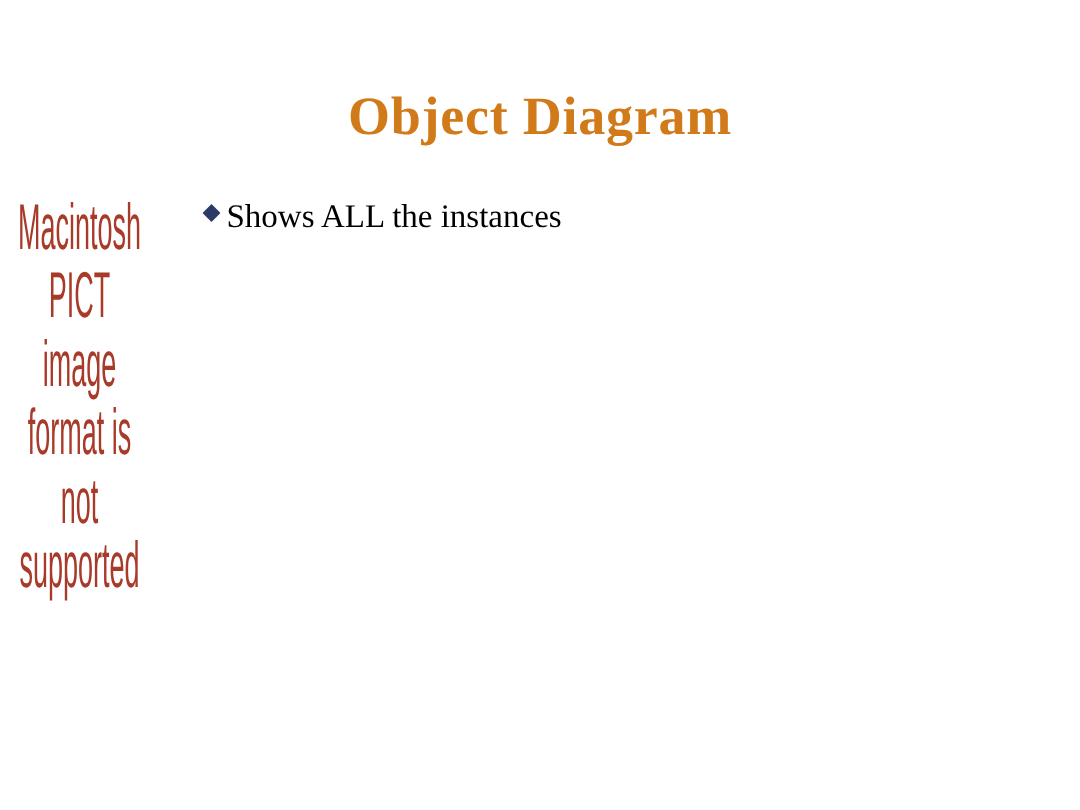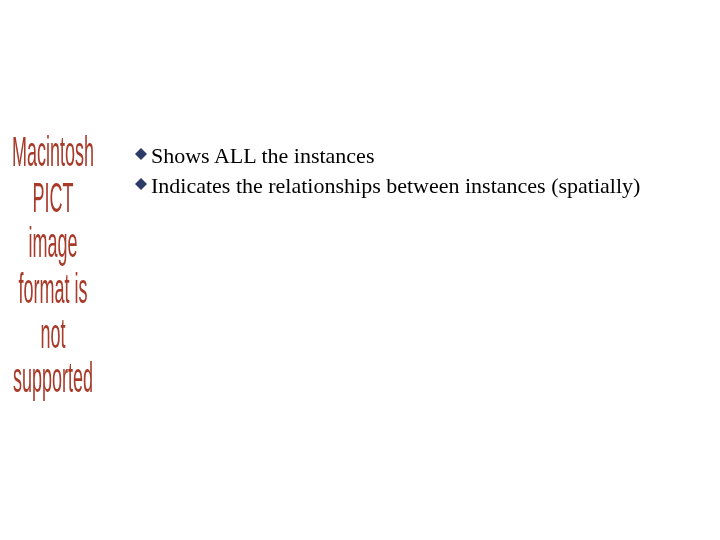--- a/index.html
+++ b/index.html
@@ -47,21 +47,21 @@
     top: 130px;
     width: 580px;
   }
   .lvl1 {
     font-size: 28px;
     margin-bottom: 8px;
     line-height: 1.2;
   }
   .lvl2-group {
     margin-left: 30px;
-    margin-top: 12px;
+    margin-top: 0;
   }
   .lvl2 {
     font-size: 22px;
     line-height: 1.25;
     margin-bottom: 2px;
   }
   .bullet {
     display: inline-block;
     vertical-align: top;
   }
@@ -75,48 +75,39 @@
     align-items: flex-start;
   }
   .lvl1-wrap .body-text { flex: 1; }
   .lvl2-wrap .body-text { flex: 1; }
 </style>
 </head>
 <body>
 
 <div class="slide">
 
+  <div class="title" style="color:#d17a1a">Object Diagram</div>
 
   <div class="placeholder">Macintosh PICT image format is not supported</div>
 
   <div class="content">
 
     <div class="lvl1">
 
       <div class="lvl2-group">
 
         <div class="lvl2">
           <div class="lvl2-wrap">
             <span class="bullet">
               <svg width="12" height="12" viewBox="0 0 12 12">
                 <polygon points="6,0 12,6 6,12 0,6" fill="#2b3a67"></polygon>
               </svg>
             </span>
             <span class="body-text">Shows ALL the instances</span>
           </div>
         </div>
 
-        <div class="lvl2">
-          <div class="lvl2-wrap">
-            <span class="bullet">
-              <svg width="12" height="12" viewBox="0 0 12 12">
-                <polygon points="6,0 12,6 6,12 0,6" fill="#2b3a67"></polygon>
-              </svg>
-            </span>
-            <span class="body-text">Indicates the relationships between instances (spatially)</span>
-          </div>
-        </div>
 
       </div>
     </div>
 
   </div>
 </div>
 
 </body></html>

